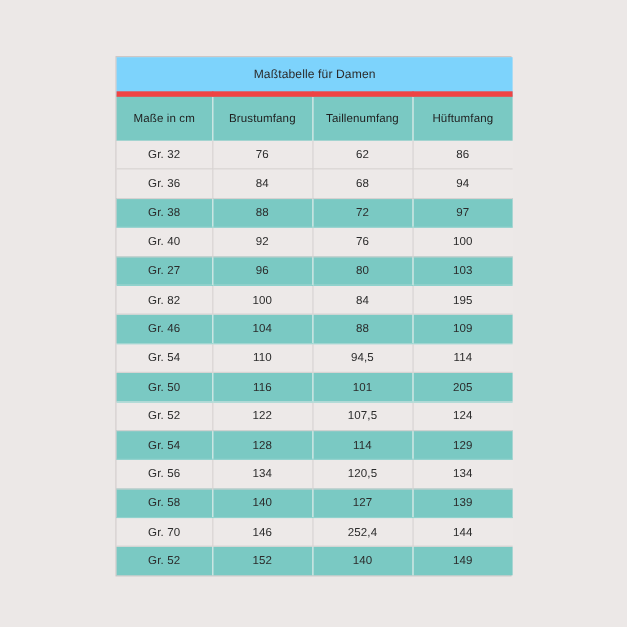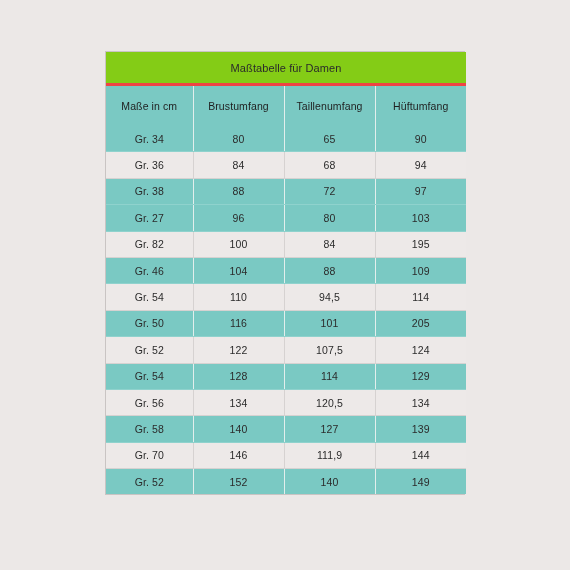--- a/index.html
+++ b/index.html
@@ -43,23 +43,23 @@
     border-bottom: 1px solid #d6d2d1;
     background: #ede9e8;
     letter-spacing: 0.1px;
   }
   table.size-table td:last-child {
     border-right: none;
   }
   tr.title-row td {
     height: 31px;
     font-size: 11px;
-    background: #84cc16;
-    border-right: none;
-    border-bottom: 3px solid #ef4444;
+    background: #7dd3fc;
+    border-right: none;
+    border-bottom: 5px solid #ef4444;
   }
   tr.header-row td {
     background: #7ac9c3;
     height: 40px;
     font-size: 10.5px;
     border-right: 1px solid #e2eeec;
     border-bottom: none;
     color: #1f1f1f;
     text-align: center;
   }
@@ -97,38 +97,44 @@
       <tbody id="table-body">
         <tr class="title-row">
           <td colspan="4">Maßtabelle für Damen</td>
         </tr>
         <tr class="header-row">
           <td>Maße in cm</td>
           <td>Brustumfang</td>
           <td>Taillenumfang</td>
           <td>Hüftumfang</td>
         </tr>
-          <tr class="alt">
-            <td>Gr. 34</td>
-            <td>80</td>
-            <td>65</td>
-            <td>90</td>
+      <tr>
+            <td>Gr. 32</td>
+            <td>76</td>
+            <td>62</td>
+            <td>86</td>
           </tr>
           <tr>
             <td>Gr. 36</td>
             <td>84</td>
             <td>68</td>
             <td>94</td>
           </tr>
           <tr class="alt">
             <td>Gr. 38</td>
             <td>88</td>
             <td>72</td>
             <td>97</td>
           </tr>
+          <tr>
+            <td>Gr. 40</td>
+            <td>92</td>
+            <td>76</td>
+            <td>100</td>
+          </tr>
           <tr class="alt">
             <td>Gr. 27</td>
             <td>96</td>
             <td>80</td>
             <td>103</td>
           </tr>
           <tr>
             <td>Gr. 82</td>
             <td>100</td>
             <td>84</td>
@@ -172,21 +178,21 @@
           </tr>
           <tr class="alt">
             <td>Gr. 58</td>
             <td>140</td>
             <td>127</td>
             <td>139</td>
           </tr>
           <tr>
             <td>Gr. 70</td>
             <td>146</td>
-            <td>111,9</td>
+            <td>252,4</td>
             <td>144</td>
           </tr>
           <tr class="alt last-row">
             <td>Gr. 52</td>
             <td>152</td>
             <td>140</td>
             <td>149</td>
           </tr>
         </tbody>
     </table>

